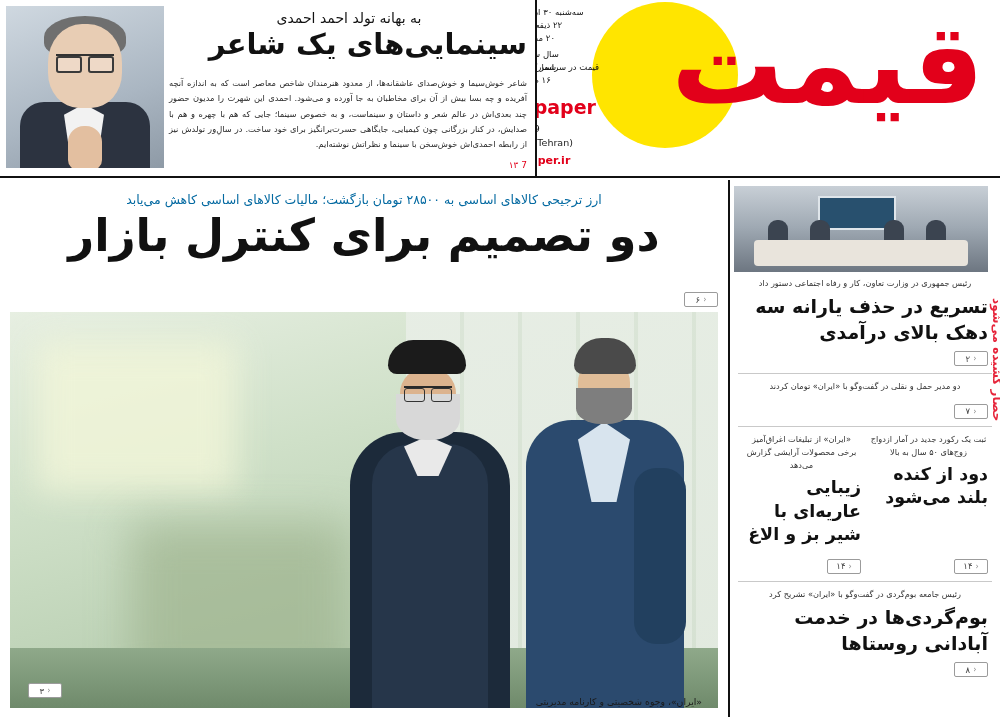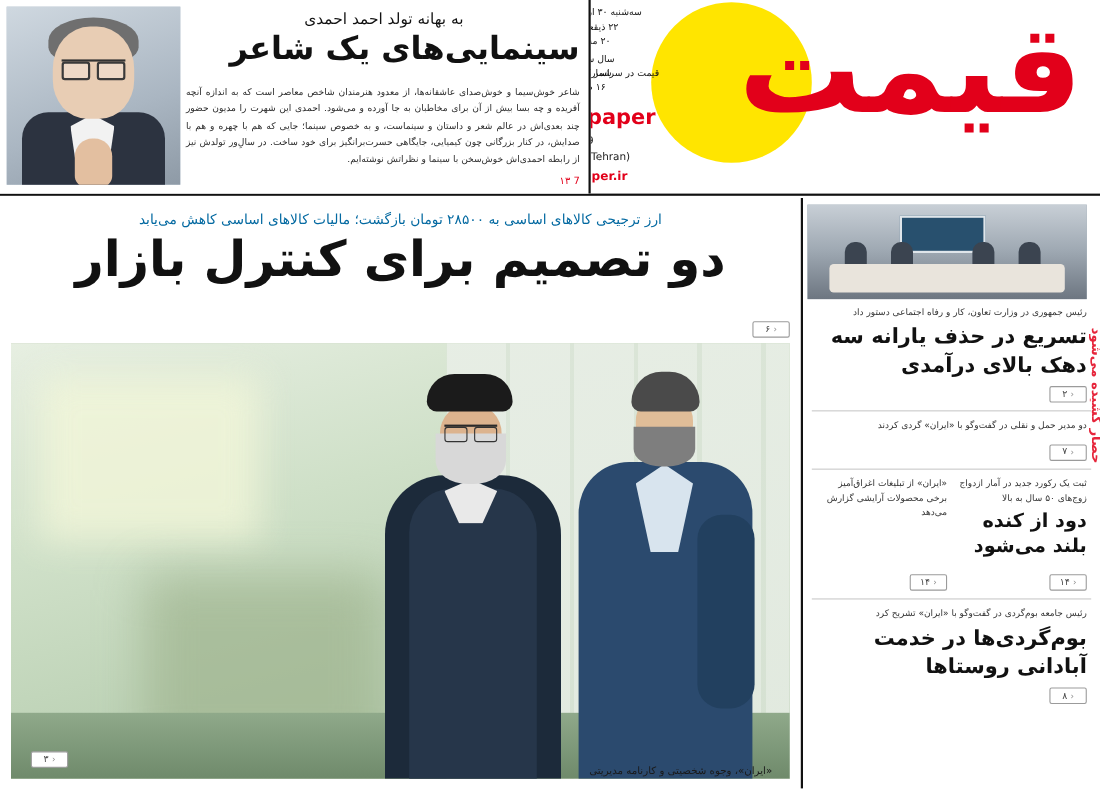--- a/index.html
+++ b/index.html
@@ -192,21 +192,21 @@
     top: 0; right: 0;
     width: 272px;
     height: 537px;
     border-left: 2px solid #111;
     padding: 0 8px;
     direction: rtl;
   }
   .sb-item { position: relative; padding: 6px 4px 7px; border-bottom: 1px solid #c9c9c9; }
   .sb-item:last-child { border-bottom: none; }
   .sb-kicker {
-    font-size: 8.2px; line-height: 1.6; color: #333; text-align: right; margin-bottom: 4px;
+    font-size: 8.2px; line-height: 1.6; color: #333; text-align: center; margin-bottom: 4px;
   }
   .sb-title {
     font-size: 19px; font-weight: bold; line-height: 1.35; color: #111; text-align: right;
   }
   .sb-title.sm { font-size: 17.5px; }
   .sb-photo {
     width: 254px; height: 86px; margin-bottom: 5px; position: relative; overflow: hidden;
     background: #9aa7b2;
   }
   .sb-photo .room { position: absolute; inset: 0; background: linear-gradient(180deg,#c8cfd6 0%, #9fa9b3 48%, #6d7681 100%); }
@@ -391,35 +391,36 @@
         </div>
         <div class="sb-kicker">رئیس جمهوری در وزارت تعاون، کار و رفاه اجتماعی دستور داد</div>
         <div class="sb-title">تسریع در حذف یارانه سه دهک بالای درآمدی</div>
         <div class="pagebox inline">
           <span class="arr">‹</span>
           <span>۲</span>
         </div>
       </div>
 
       <div class="sb-item">
-        <div class="sb-kicker">دو مدیر حمل و نقلی در گفت‌وگو با «ایران» گردی کردند</div>
+        <div class="sb-kicker">دو مدیر حمل و نقلی در گفت‌وگو با «ایران» تومان کردند</div>
         <div class="pagebox inline">
           <span class="arr">‹</span>
           <span>۷</span>
         </div>
       </div>
 
       <div class="sb-item">
         <div class="sb-row">
           <div class="sb-col">
             <div class="sb-kicker">ثبت یک رکورد جدید در آمار ازدواج زوج‌های ۵۰ سال به بالا</div>
             <div class="sb-title sm">دود از کنده بلند می‌شود</div>
           </div>
           <div class="sb-col">
             <div class="sb-kicker">«ایران» از تبلیغات اغراق‌آمیز برخی محصولات آرایشی گزارش می‌دهد</div>
+            <div class="sb-title sm">زیبایی عاریه‌ای با شیر بز و الاغ</div>
           </div>
         </div>
         <div class="sb-row" style="margin-top:6px;">
           <div class="sb-col">
             <div class="pagebox inline">
               <span class="arr">‹</span>
               <span>۱۴</span>
             </div>
           </div>
           <div class="sb-col">

